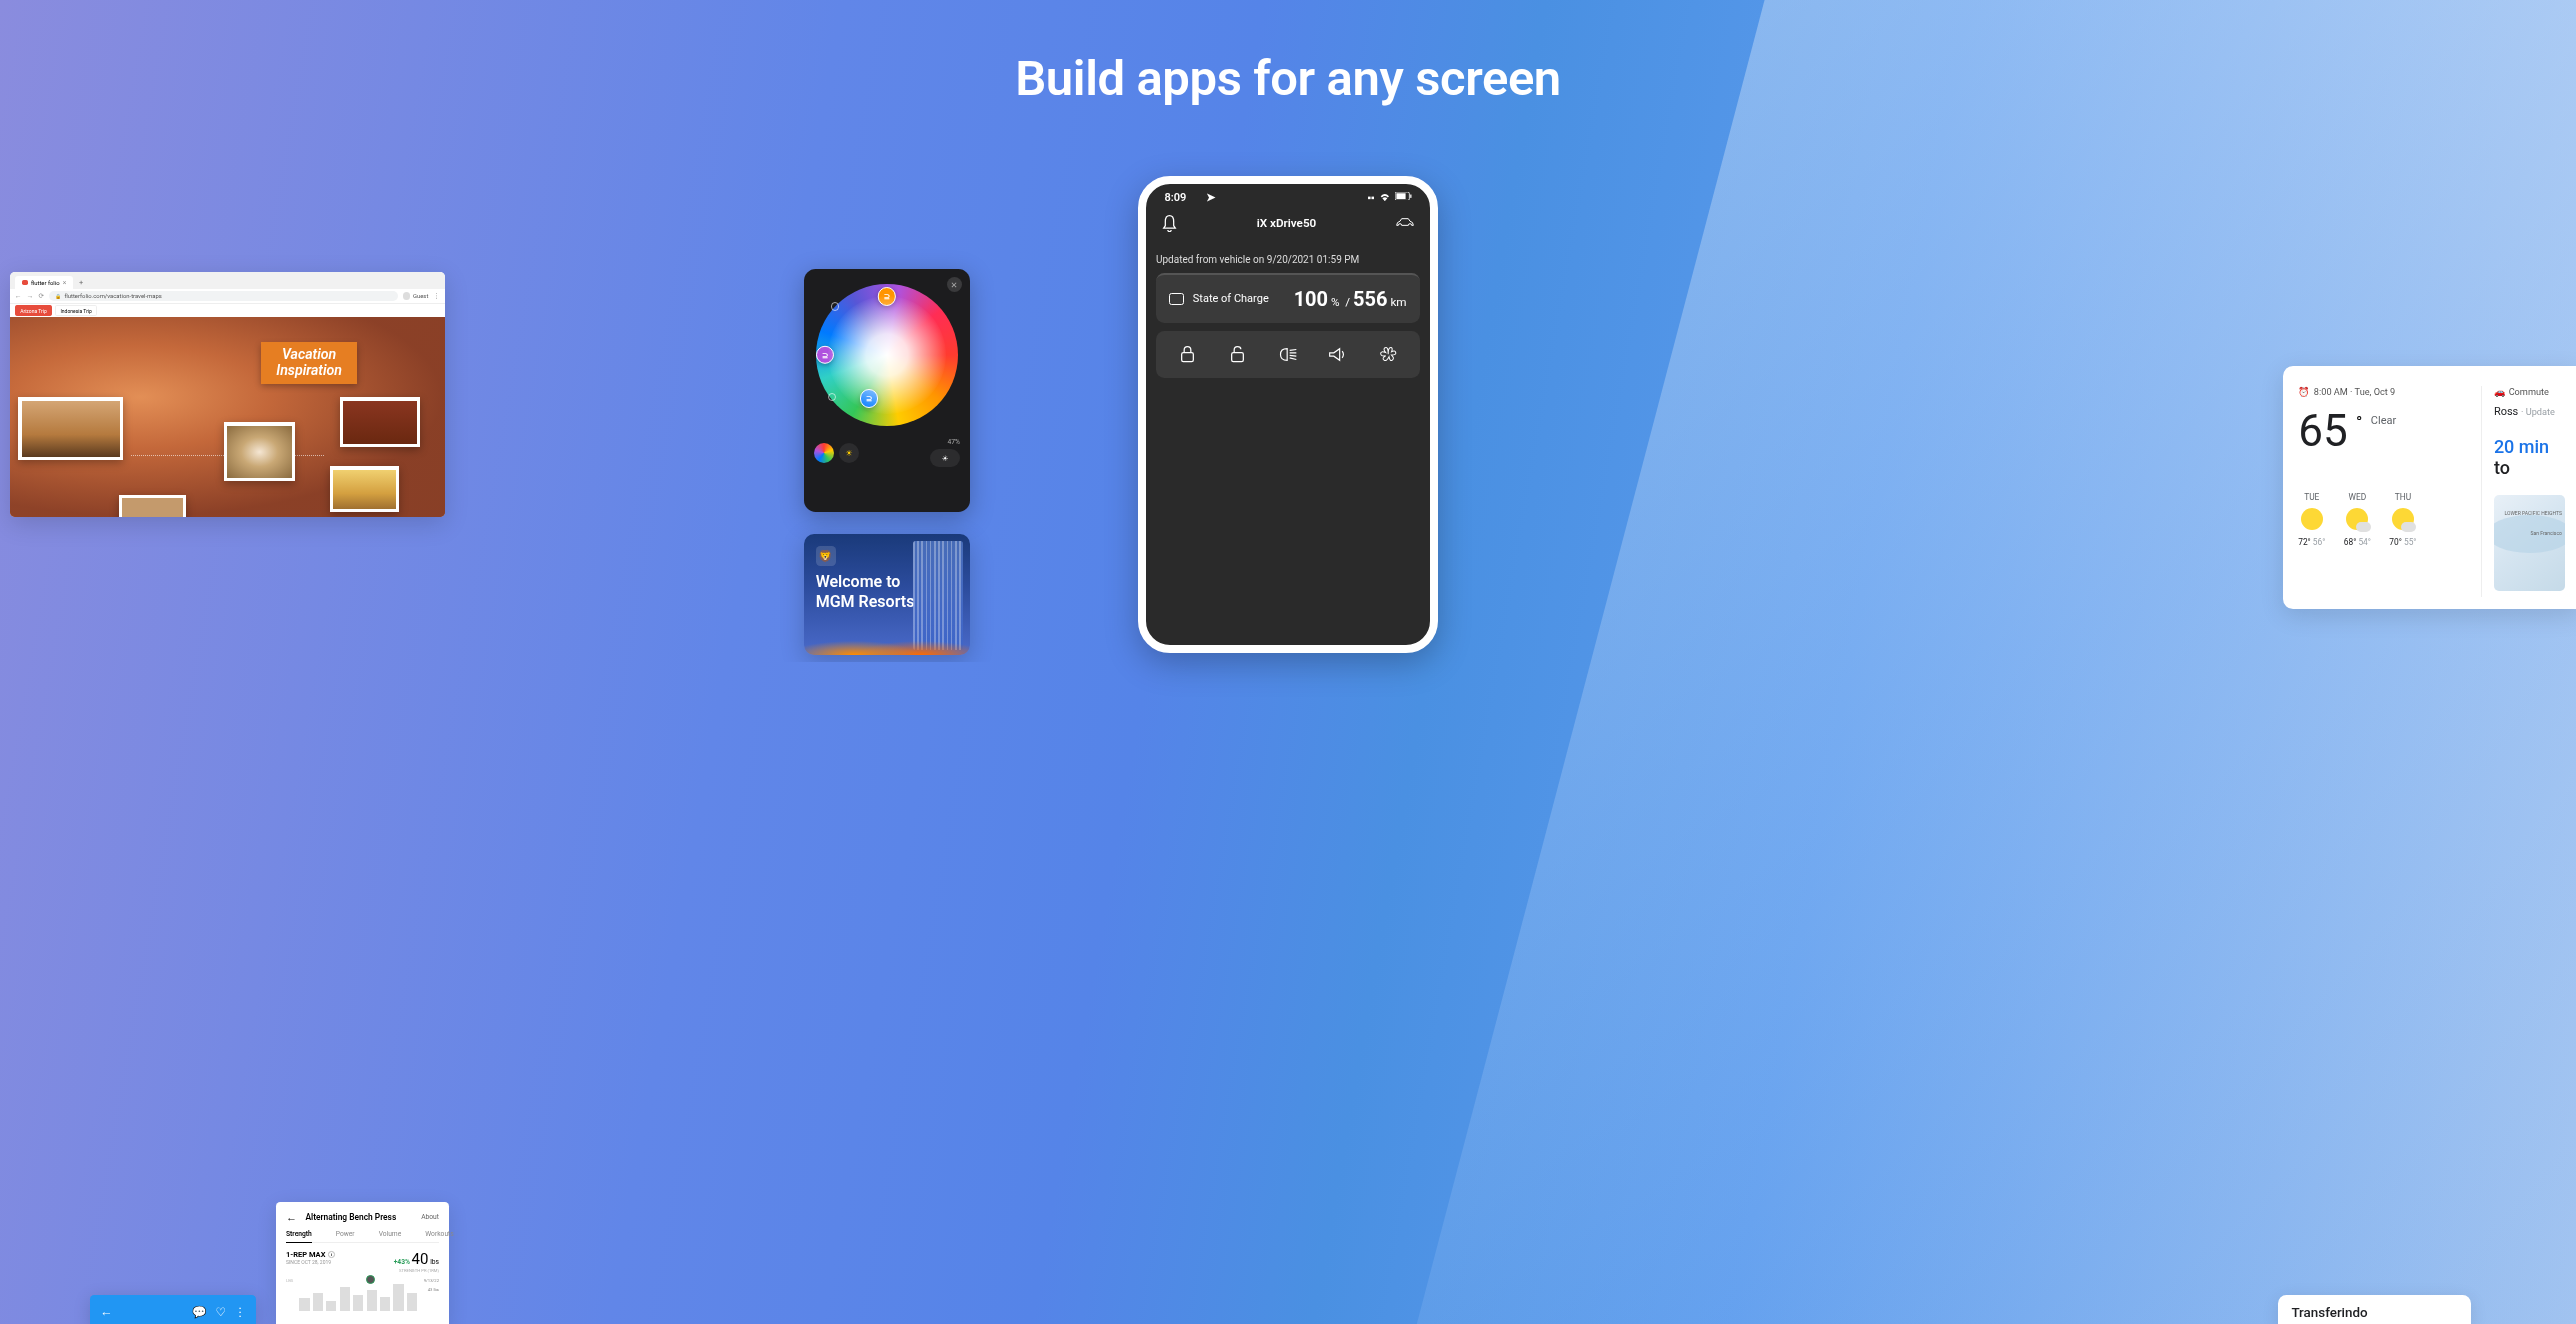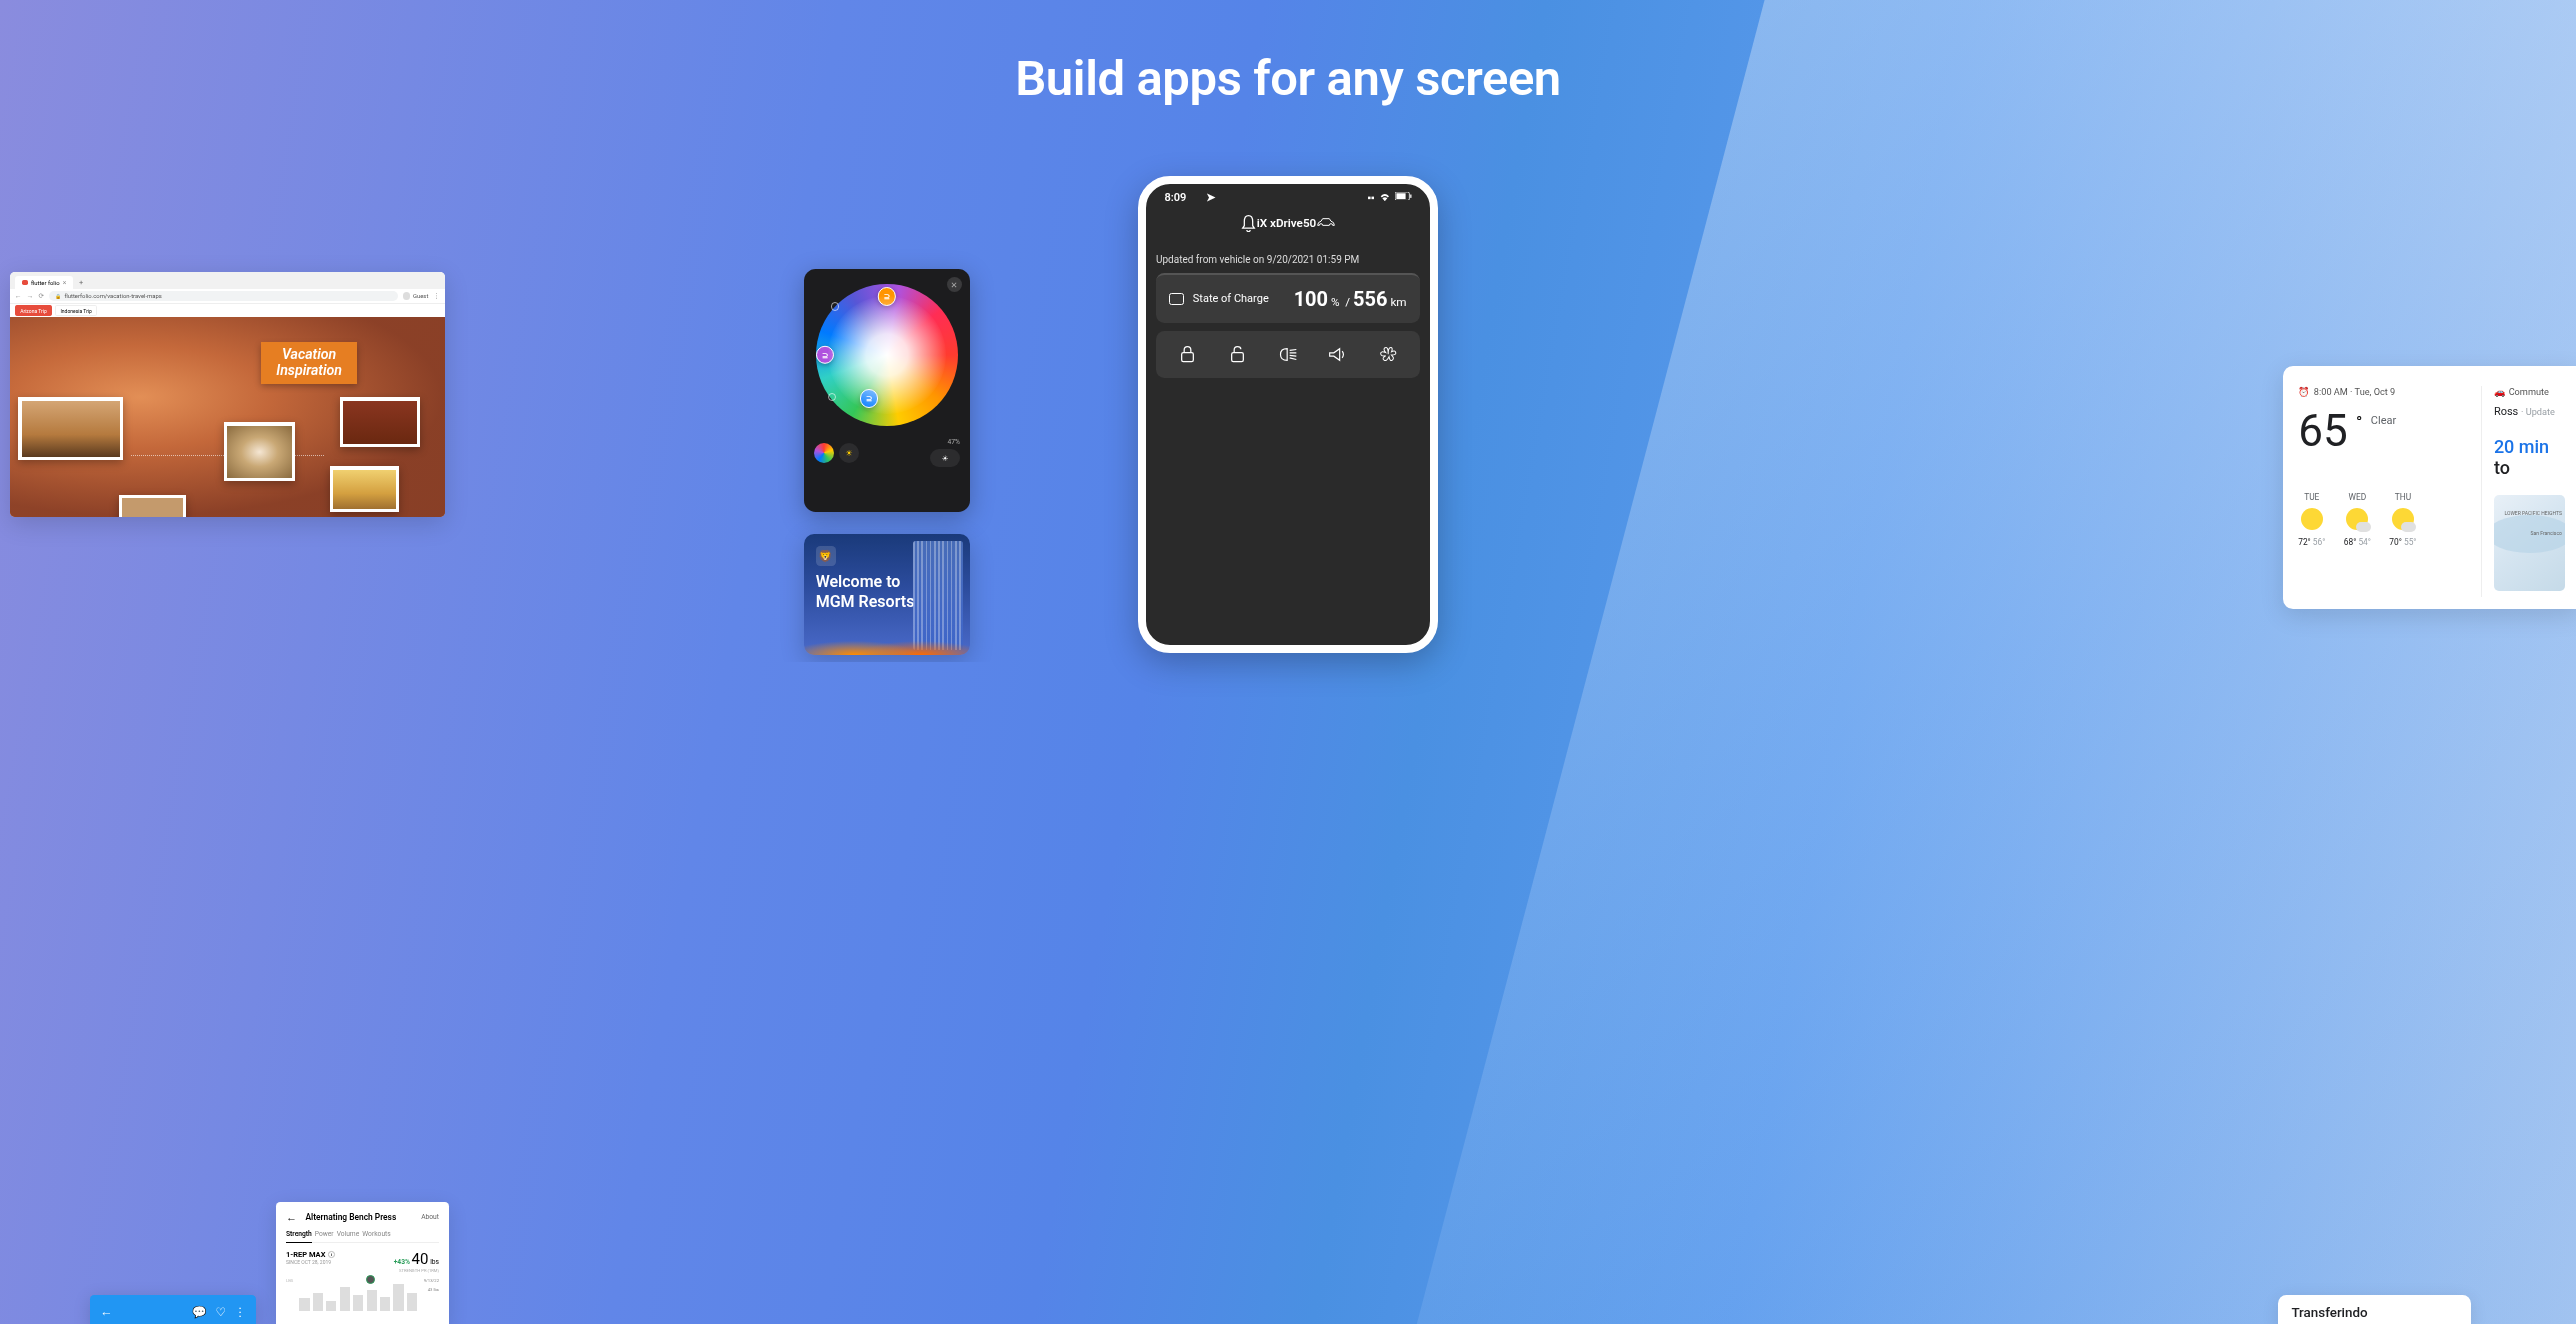--- a/index.html
+++ b/index.html
@@ -34,21 +34,21 @@
 .t3 { top: 80px; right: 25px; width: 80px; height: 50px; } .t3 .br-thumb-inner { background: linear-gradient(180deg, #8a3520 0%, #6a2810 100%); }
 .t4 { bottom: 5px; right: 46px; width: 69px; height: 46px; } .t4 .br-thumb-inner { background: linear-gradient(180deg, #f0d070 0%, #d4a040 60%, #a07030 100%); }
 .t5 { bottom: -6.7px; left: 109px; width: 67px; height: 29px; } .t5 .br-thumb-inner { background: #c49a6c; }
 .br-dots { position: absolute; top: 138px; left: 121px; right: 121px; height: 1.7px; border-top: 1.7px dotted rgba(255,255,255,0.6); }
 
 
 .phone { position: absolute; top: 176px; left: 50%; transform: translateX(-50%); width: 300px; height: 477px; background: #2a2a2a; border-radius: 32px; border: 8.4px solid #fff; box-shadow: 0 10px 33px rgba(0,0,0,0.25); overflow: hidden; }
 .ph-status { display: flex; justify-content: space-between; align-items: center; padding: 6.7px 18.4px 3.3px; color: #fff; font-size: 11px; font-weight: 600; }
 .ph-status-l { display: flex; gap: 20px; align-items: flex-start; }
 .ph-status-r { display: flex; gap: 4.2px; font-size: 10px; }
-.ph-header { display: flex; justify-content: center; align-items: center; padding: 6.7px 15px 10px; color: #fff; }
+.ph-header { display: flex; justify-content: space-between; align-items: center; padding: 6.7px 15px 10px; color: #fff; }
 .ph-bell { width: 17px; height: 18.4px; }
 .ph-title { font-size: 11.7px; font-weight: 600; }
 .ph-car-ico { width: 20px; }
 .ph-card { margin: 0 10px; padding: 11.7px 13.4px; background: linear-gradient(180deg, #3a3a3a 0%, #2e2e2e 100%); border-radius: 8.4px; color: #fff; position: relative; }
 .ph-check { font-size: 9.2px; color: #ccc; margin-bottom: 6.7px; display: inline-block; }
 .ph-big { font-size: 44px; font-weight: 800; line-height: 0.88; letter-spacing: -0.8px; margin-bottom: 8.4px; }
 .ph-car { width: 234px; height: 126px; position: relative; margin: 0 auto; }
 .car-body { position: absolute; left: 4.2px; top: 32px; width: 230px; height: 63px; background: linear-gradient(180deg, #fff 0%, #e5e5e5 50%, #c0c0c0 100%); border-radius: 10px 42px 6.7px 8.4px / 17px 33px 6.7px 8.4px; }
 .car-roof { position: absolute; left: 46px; top: 6.7px; width: 147px; height: 40px; background: linear-gradient(180deg, #f5f5f5 0%, #ddd 100%); border-radius: 32px 44px 5px 5px / 38px 35px 5px 5px; }
 .car-window { position: absolute; left: 57px; top: 12.6px; width: 126px; height: 29px; background: linear-gradient(180deg, #2a3a4a 0%, #1a2530 100%); border-radius: 23.4px 33px 3.3px 3.3px / 29px 27px 3.3px 3.3px; }
@@ -118,21 +118,21 @@
 
 
 .transfer { position: absolute; bottom: -4.2px; right: 105px; width: 193px; height: 33px; background: #fff; border-radius: 8.4px 8.4px 0 0; box-shadow: 0 3.3px 17px rgba(0,0,0,0.1); padding: 10px 13.4px; font-size: 13.4px; font-weight: 500; color: #202124; }
 
 
 .fitness { position: absolute; bottom: -4.2px; left: 276px; width: 173px; height: 126px; background: #fff; border-radius: 4.2px 4.2px 0 0; box-shadow: 0 5px 20px rgba(0,0,0,0.12); padding: 8.4px 10px; font-size: 7.5px; }
 .fit-header { display: flex; align-items: center; gap: 8.4px; margin-bottom: 6.7px; }
 .fit-back { font-size: 11px; }
 .fit-title { flex: 1; font-size: 8.4px; font-weight: 600; }
 .fit-about { font-size: 6.7px; color: #666; }
-.fit-tabs { display: flex; gap: 3px; font-size: 6.7px; color: #888; border-bottom: 0.8px solid #eee; padding-bottom: 4.2px; margin-bottom: 6.7px; }
+.fit-tabs { display: flex; gap: 24px; font-size: 6.7px; color: #888; border-bottom: 0.8px solid #eee; padding-bottom: 4.2px; margin-bottom: 6.7px; }
 .fit-tab.active { color: #000; font-weight: 600; border-bottom: 1.7px solid #000; padding-bottom: 3.3px; margin-bottom: -5px; }
 .fit-stat { display: flex; justify-content: space-between; align-items: start; margin-bottom: 1.7px; }
 .fit-stat-l { font-size: 7.5px; font-weight: 700; display: flex; gap: 2.5px; align-items: center; }
 .fit-stat-info { width: 6.7px; height: 6.7px; border: 0.8px solid #bbb; border-radius: 50%; font-size: 4.2px; display: flex; align-items: center; justify-content: center; }
 .fit-stat-r { font-size: 6.7px; text-align: right; }
 .fit-stat-val { color: #2a9d5a; font-weight: 700; }
 .fit-stat-big { font-size: 15px; color: #000; }
 .fit-since { font-size: 5px; color: #999; }
 .fit-sub { font-size: 4.2px; color: #aaa; }
 .fit-chart { position: relative; height: 40px; margin-top: 5px; }

